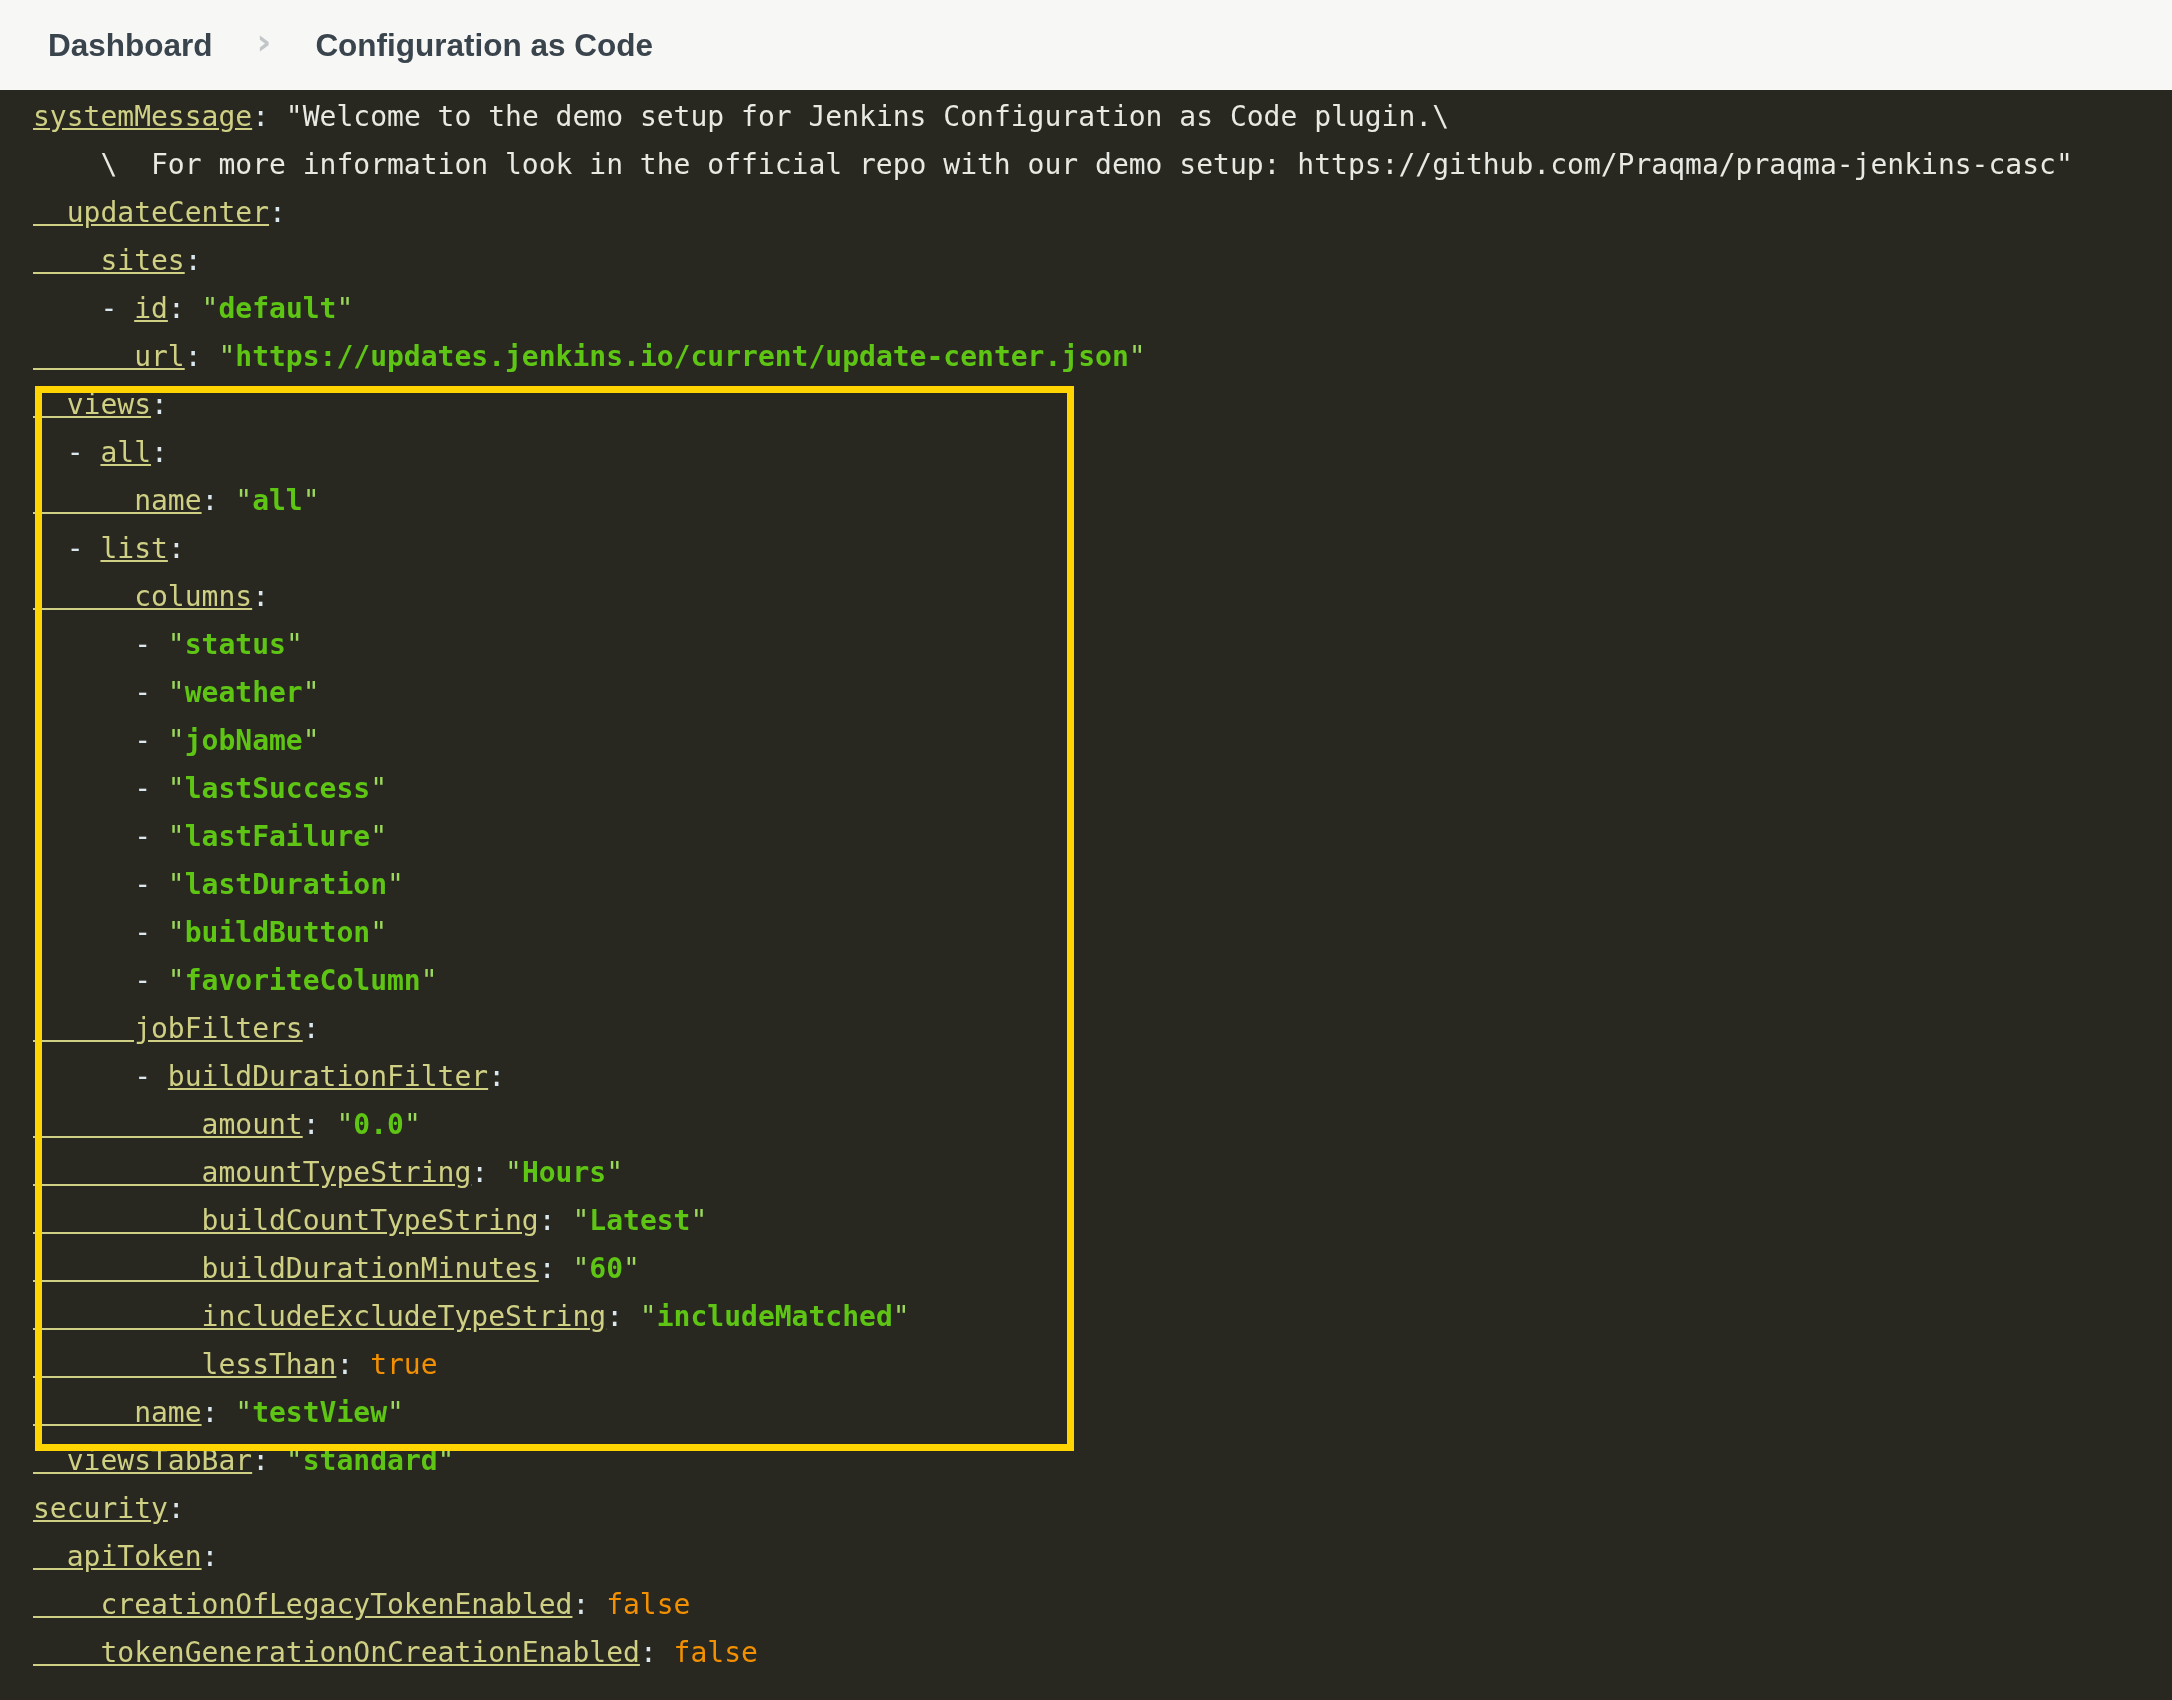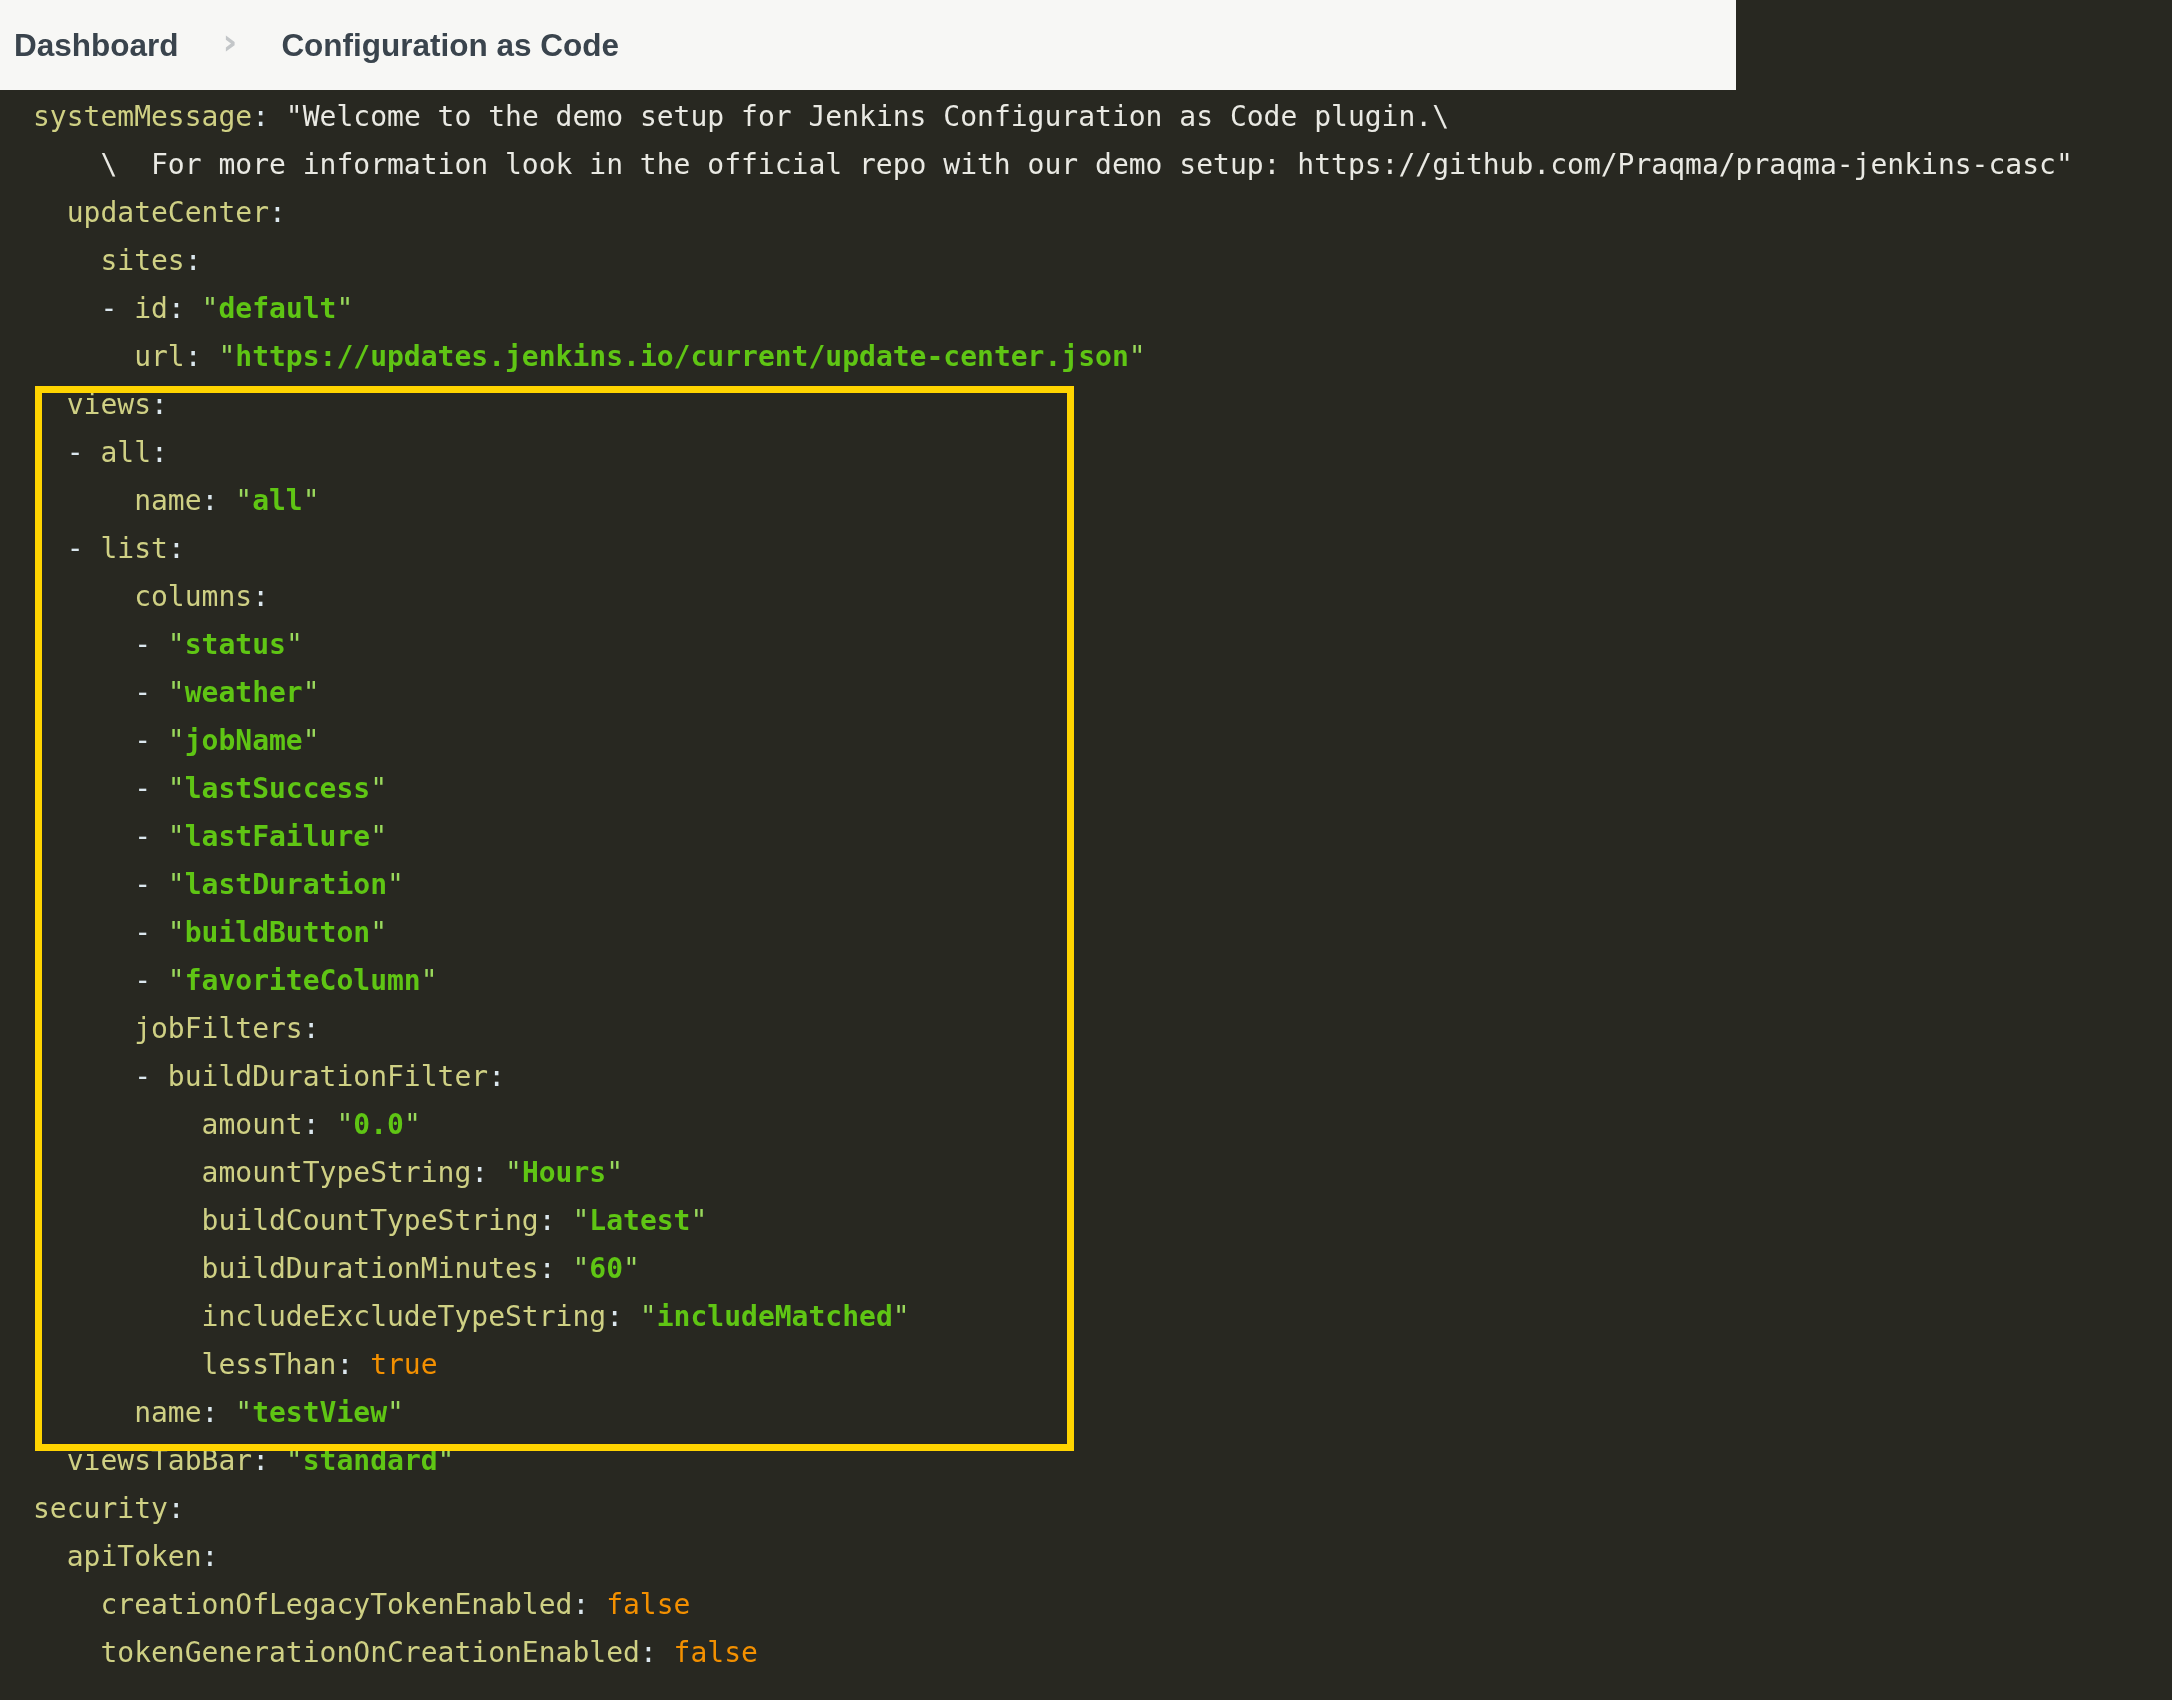--- a/index.html
+++ b/index.html
@@ -2,24 +2,24 @@
 <html style="font-size:10.7px"><head>
 <meta charset="utf-8">
 <style>
   html,body{margin:0;padding:0;}
   body{
     width:2172px;height:1701px;overflow:hidden;position:relative;
     background:var(--editor_bg,#282821);
     font-family:"Liberation Sans",sans-serif;
   }
   .breadcrumb-bar{
-    position:absolute;top:0;left:0;width:1736px;height:90px;
+    position:absolute;top:0;left:0;width:2172px;height:90px;
     background:var(--header_bg,#f7f7f5);
     display:flex;align-items:center;
-    padding-left:14px;box-sizing:border-box;gap:44px;
+    padding-left:48px;box-sizing:border-box;gap:44px;
   }
   .crumb{
     font-family:"Liberation Sans",sans-serif;
     font-weight:bold;font-size:31.5px;color:var(--header_text,#3a444d);
     cursor:pointer;white-space:nowrap;
   }
   .crumb-sep{
     font-family:"DejaVu Sans",sans-serif;
     color:var(--separator,#c3c6c8);font-size:36px;font-weight:bold;
     line-height:1;transform:translateY(-2.7px);
@@ -27,21 +27,21 @@
   .yaml-viewer{
     position:absolute;top:90px;left:0;width:2172px;bottom:0;
     background:var(--editor_bg,#282821);
   }
   pre.code{
     margin:0;padding:2.7px 0 0 33px;
     font-family:"DejaVu Sans Mono","Liberation Mono",monospace;
     font-size:28px;line-height:48px;
   }
   pre.code .line{white-space:pre;}
-  .k{color:var(--key,#cfd084);}
+  .k{color:var(--key,#cfd084);text-decoration:underline;}
   .p{color:var(--punct,#dbe7ee);}
   .s{color:var(--string,#5fc514);font-weight:bold;}
   .q{color:var(--quote,#9ad95c);}
   .w{color:var(--plain,#e9e9e3);}
   .b{color:var(--bool,#f39000);}
   .highlight-box{
     position:absolute;left:35px;top:386px;width:1039px;height:1065px;
     border:7.4px solid var(--highlight,#ffd400);
     box-sizing:border-box;pointer-events:none;
   }

